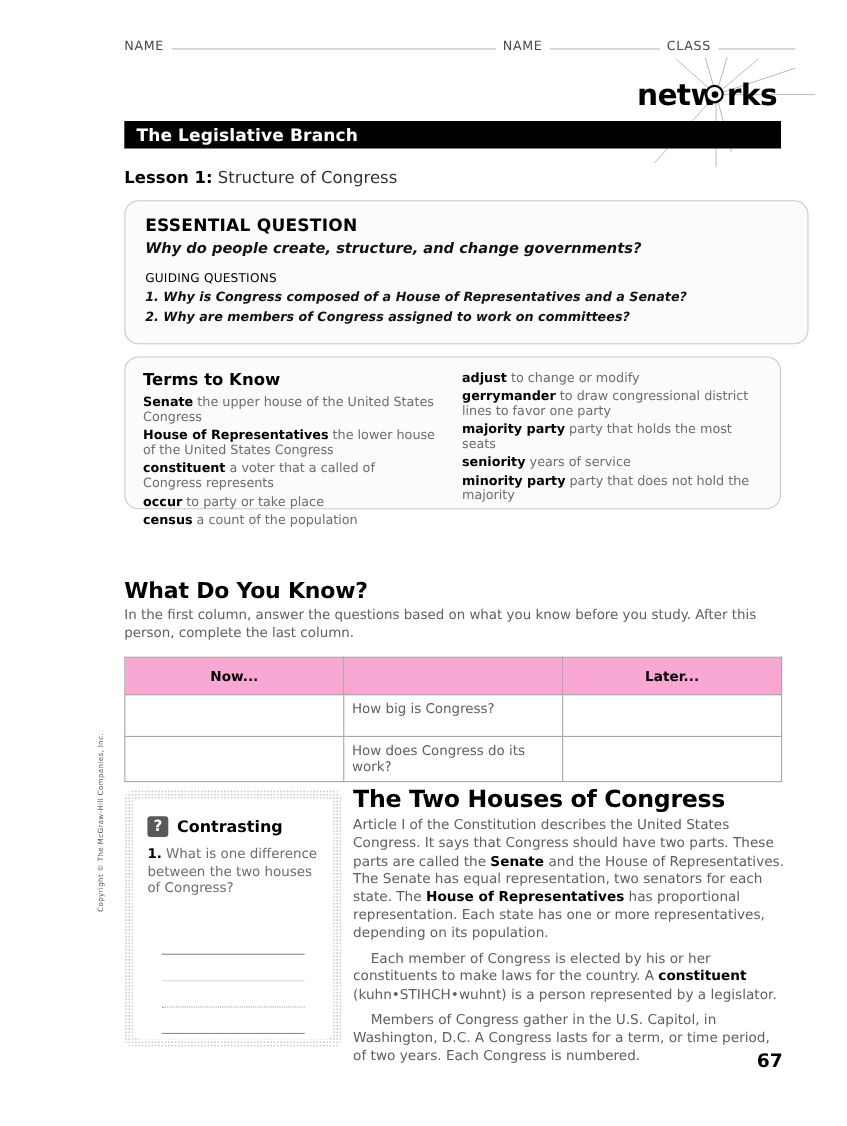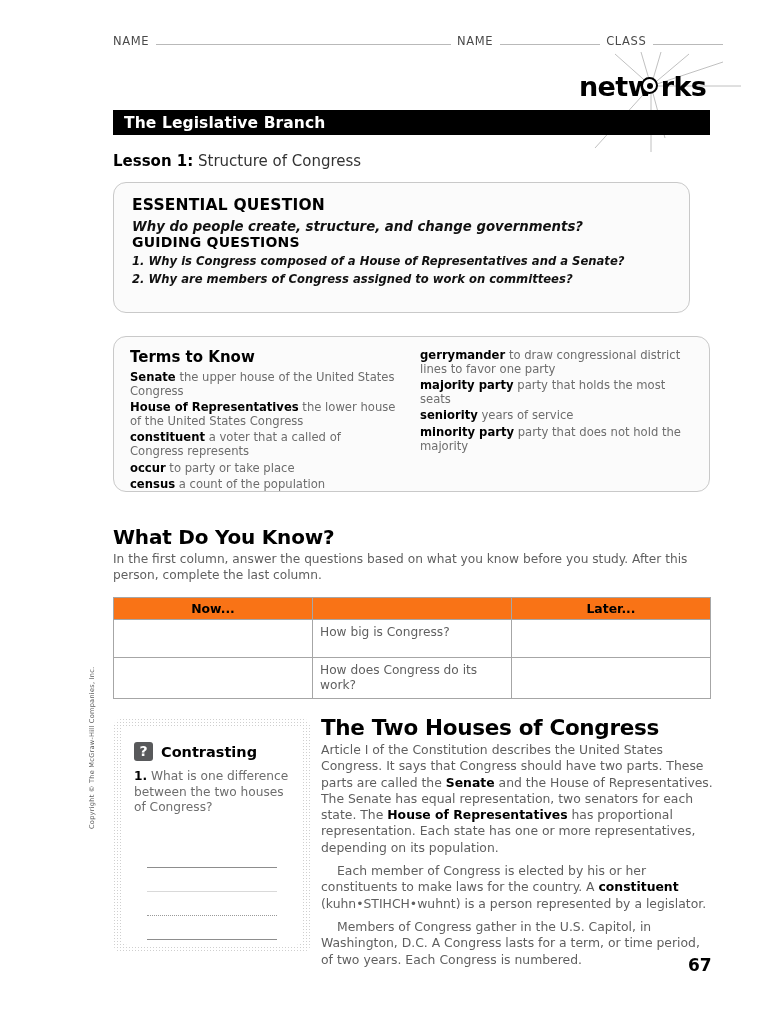--- a/index.html
+++ b/index.html
@@ -128,58 +128,58 @@
     position: absolute;
     border: 1.4px solid #c9c9c9;
     border-radius: 13px;
     background: #fbfbfb;
     box-sizing: border-box;
   }
 
   .eq-box {
     left: 113px;
     top: 182px;
-    width: 577px;
+    width: 622px;
     height: 131px;
   }
   .eq-inner { padding: 13px 18px 0 18px; }
   .eq-head {
     font-size: 15.5px;
     font-weight: bold;
     letter-spacing: 0.2px;
     color: #000;
   }
   .eq-q {
     font-size: 13.3px;
     font-weight: bold;
     font-style: italic;
     margin-top: 5px;
     color: #111;
   }
   .gq-head {
-    font-size: 14px;
-    font-weight: bold;
+    font-size: 11px;
+    font-weight: normal;
     letter-spacing: 0.2px;
     color: #000;
-    margin-top: 0;
+    margin-top: 12px;
   }
   .gq-item {
     font-size: 11.6px;
     font-weight: bold;
     font-style: italic;
     margin-top: 4px;
     color: #111;
   }
 
   
   .terms-box {
     left: 113px;
-    top: 336px;
+    top: 324px;
     width: 597px;
-    height: 156px;
+    height: 139px;
   }
   .terms-cols {
     display: flex;
     padding: 11px 16px 0 16px;
     gap: 22px;
   }
   .terms-col { width: 268px; }
   .terms-head {
     font-size: 15px;
     font-weight: bold;
@@ -224,22 +224,22 @@
     top: 597px;
     width: 597px;
     border-collapse: collapse;
     table-layout: fixed;
   }
   .kt th, .kt td {
     border: 1px solid #a6a6a6;
     box-sizing: border-box;
   }
   .kt th {
-    background: #f97316;
-    height: 22px;
+    background: #f9a8d4;
+    height: 34px;
     font-size: 12.4px;
     font-weight: bold;
     color: #000;
     text-align: center;
   }
   .kt td {
     height: 38px;
     vertical-align: top;
     padding: 5px 7px;
     font-size: 12.2px;
@@ -421,20 +421,21 @@
     <div class="terms-cols">
       <div class="terms-col left">
         <div class="terms-head">Terms to Know</div>
         <div class="term"><b>Senate</b><span> the upper house of the United States Congress</span></div>
         <div class="term"><b>House of Representatives</b><span> the lower house of the United States Congress</span></div>
         <div class="term"><b>constituent</b><span> a voter that a called of Congress represents</span></div>
         <div class="term"><b>occur</b><span> to party or take place</span></div>
         <div class="term"><b>census</b><span> a count of the population</span></div>
       </div>
       <div class="terms-col right">
+        <div class="term"><b>adjust</b><span> to change or modify</span></div>
         <div class="term"><b>gerrymander</b><span> to draw congressional district lines to favor one party</span></div>
         <div class="term"><b>majority party</b><span> party that holds the most seats</span></div>
         <div class="term"><b>seniority</b><span> years of service</span></div>
         <div class="term"><b>minority party</b><span> party that does not hold the majority</span></div>
       </div>
     </div>
   </div>
 
   <div class="wdyk-head">What Do You Know?</div>
   <div class="wdyk-sub">In the first column, answer the questions based on what you know before you study. After this person, complete the last column.</div>

